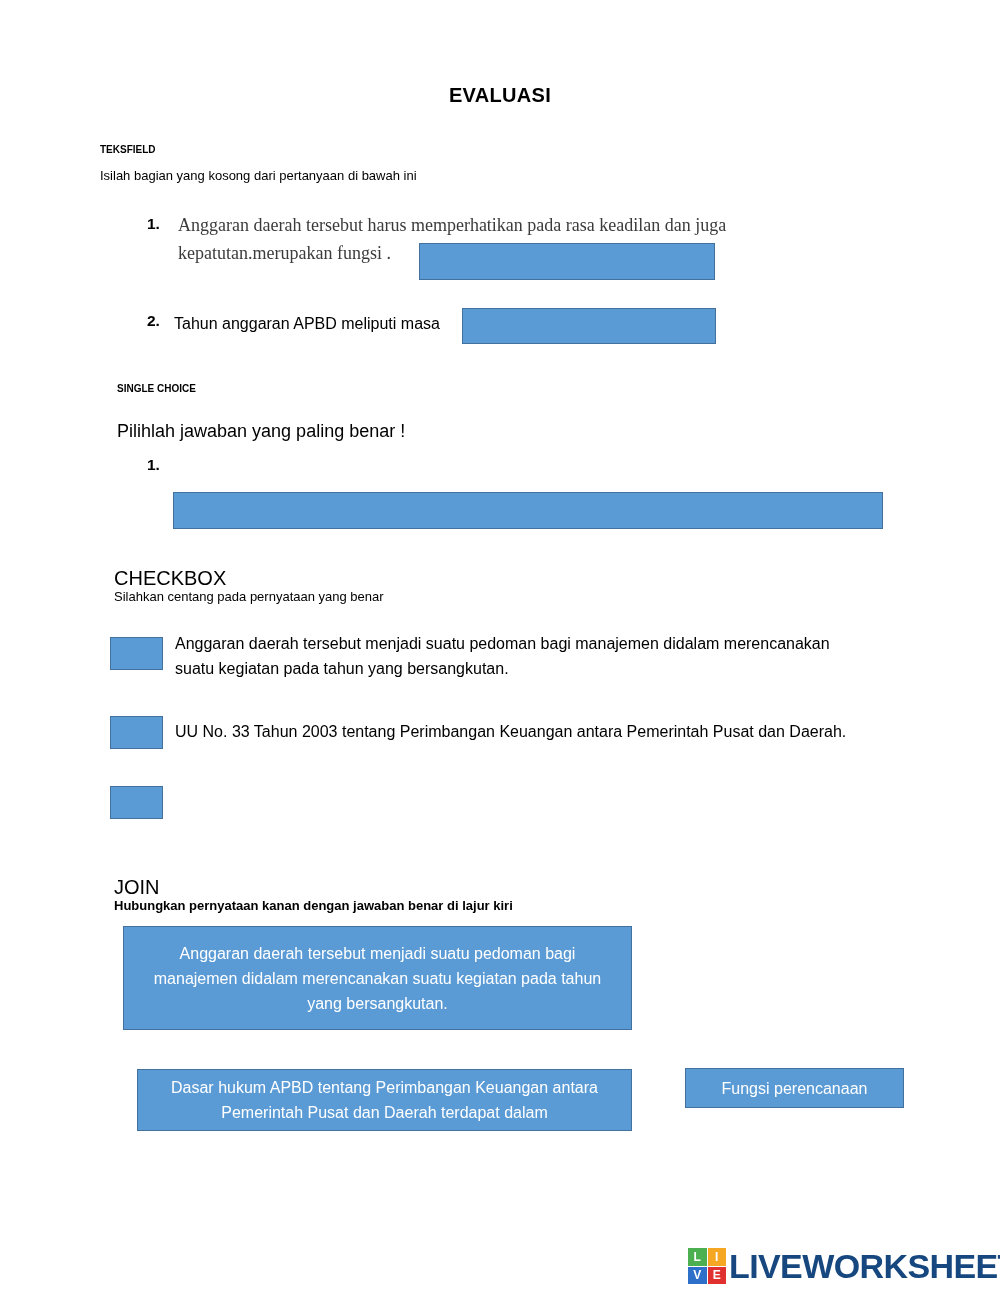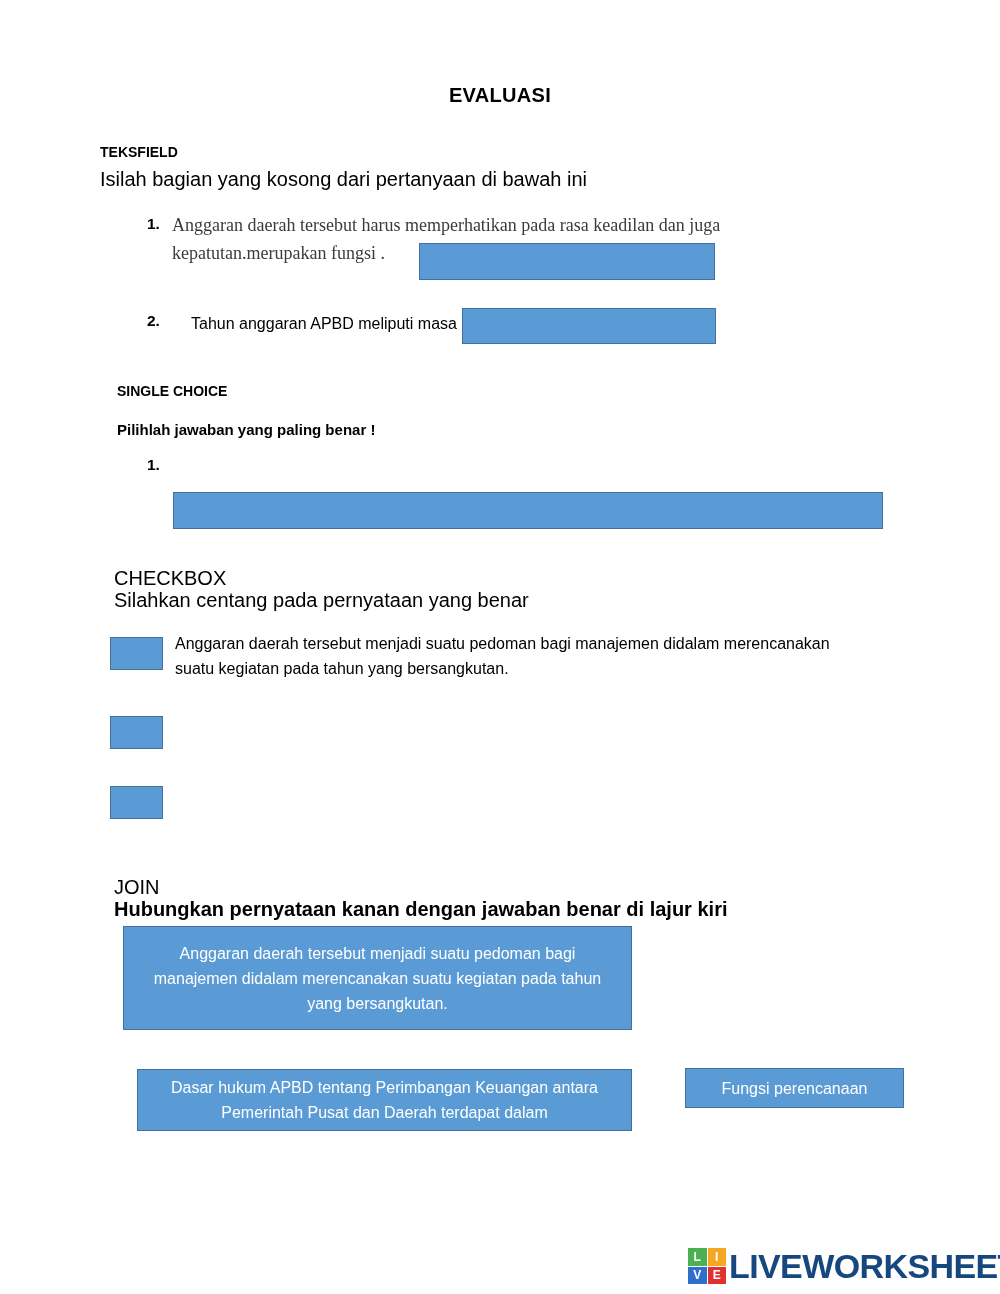--- a/index.html
+++ b/index.html
@@ -29,37 +29,37 @@
     width: 1000px;
     text-align: center;
     font-size: 20px;
     font-weight: bold;
     letter-spacing: 0.3px;
   }
 
   
   .section-head {
     position: absolute;
-    font-size: 14px;
+    font-size: 10px;
     font-weight: bold;
     white-space: nowrap;
   }
   .section-head.regular {
     font-weight: normal;
     font-size: 20px;
   }
   .section-sub {
     position: absolute;
-    font-size: 20px;
+    font-size: 13px;
     font-weight: normal;
     white-space: nowrap;
   }
   .section-sub.bold {
-    font-weight: bold;
-    font-size: 15px;
+    font-weight: normal;
+    font-size: 18px;
   }
 
   
   .num-marker {
     position: absolute;
     font-size: 15.5px;
     font-weight: bold;
   }
   .serif-item {
     position: absolute;
@@ -154,43 +154,44 @@
 
 <div class="page">
 
   <div class="doc-title">EVALUASI</div>
 
   <div class="section-head" style="left:100px; top:144px;">TEKSFIELD</div>
 
   <div class="section-sub" style="left:100px; top:168px;">Isilah bagian yang kosong dari pertanyaan di bawah ini</div>
 
   <div class="num-marker" style="left:147px; top:215px;">1.</div>
-  <div class="serif-item" style="left:172px; top:211px; width:560px;">Anggaran daerah tersebut harus memperhatikan pada rasa keadilan dan juga kepatutan.merupakan fungsi .</div>
+  <div class="serif-item" style="left:178px; top:211px; width:560px;">Anggaran daerah tersebut harus memperhatikan pada rasa keadilan dan juga kepatutan.merupakan fungsi .</div>
   <div class="blue-box" style="left:419px; top:243px; width:296px; height:37px;"></div>
 
   <div class="num-marker" style="left:147px; top:312px;">2.</div>
-  <div class="sans-item" style="left:191px; top:311px;">Tahun anggaran APBD meliputi masa</div>
+  <div class="sans-item" style="left:174px; top:311px;">Tahun anggaran APBD meliputi masa</div>
   <div class="blue-box" style="left:462px; top:308px; width:254px; height:36px;"></div>
 
   <div class="section-head" style="left:117px; top:383px;">SINGLE CHOICE</div>
 
   <div class="section-sub bold" style="left:117px; top:421px;">Pilihlah jawaban yang paling benar !</div>
 
   <div class="num-marker" style="left:147px; top:456px;">1.</div>
 
   <div class="blue-box" style="left:173px; top:492px; width:710px; height:37px;"></div>
 
   <div class="section-head regular" style="left:114px; top:567px;">CHECKBOX</div>
 
   <div class="section-sub" style="left:114px; top:589px;">Silahkan centang pada pernyataan yang benar</div>
 
   <div class="cb-square" style="left:110px; top:637px; width:53px; height:33px;"></div>
   <div class="cb-text" style="left:175px; top:631px; width:690px;">Anggaran daerah tersebut menjadi suatu pedoman bagi manajemen didalam merencanakan suatu kegiatan pada tahun yang bersangkutan.</div>
 
   <div class="cb-square" style="left:110px; top:716px; width:53px; height:33px;"></div>
+  <div class="cb-text" style="left:175px; top:719px; width:700px;">UU No. 33 Tahun 2003 tentang Perimbangan Keuangan antara Pemerintah Pusat dan Daerah.</div>
 
   <div class="cb-square" style="left:110px; top:786px; width:53px; height:33px;"></div>
 
   <div class="section-head regular" style="left:114px; top:876px;">JOIN</div>
 
   <div class="section-sub" style="left:114px; top:898px;font-weight:bold;">Hubungkan pernyataan kanan dengan jawaban benar di lajur kiri</div>
 
   <div class="join-box" style="left:123px; top:926px; width:509px; height:104px;">Anggaran daerah tersebut menjadi suatu pedoman bagi manajemen didalam merencanakan suatu kegiatan pada tahun yang bersangkutan.</div>
 
   <div class="join-box" style="left:137px; top:1069px; width:495px; height:62px;">Dasar hukum APBD tentang Perimbangan Keuangan antara Pemerintah Pusat dan Daerah terdapat dalam</div>

